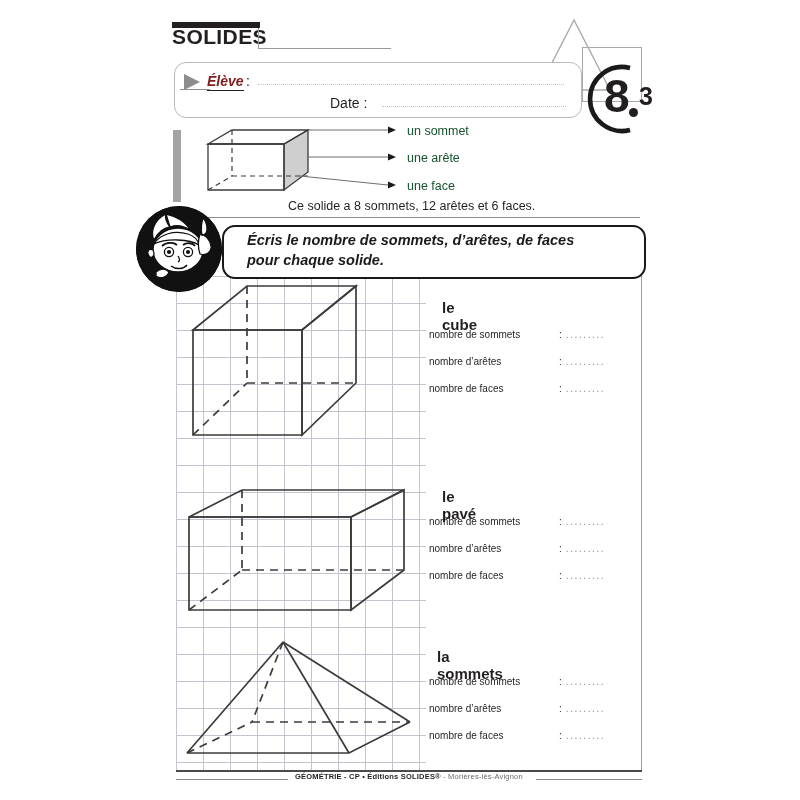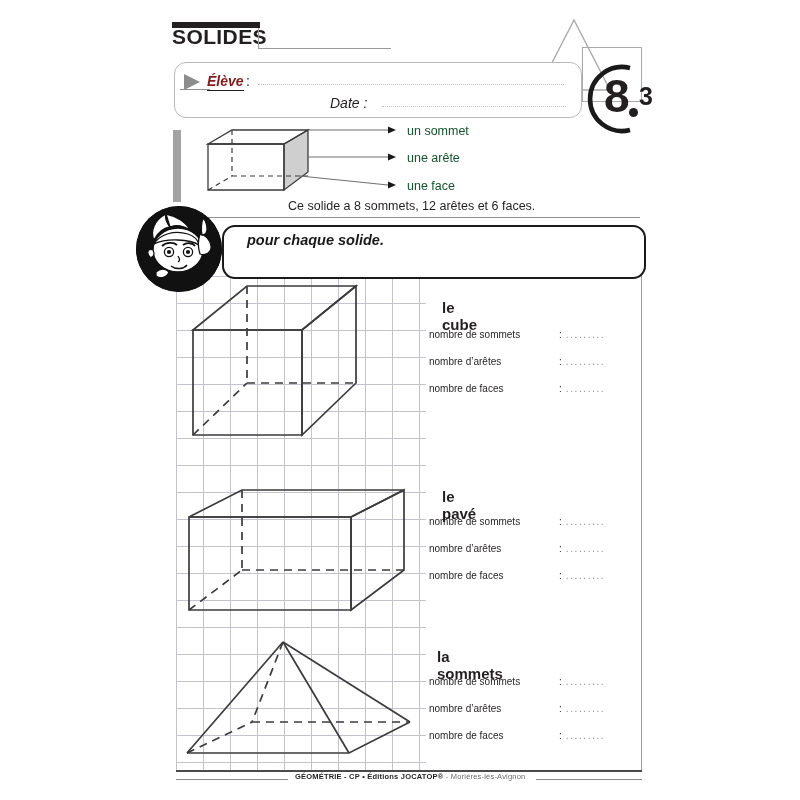--- a/index.html
+++ b/index.html
@@ -129,21 +129,20 @@
   .eleve-dots {
     position: absolute;
     left: 258px; top: 84px;
     width: 306px;
     border-bottom: 1.5px dotted #c3c3c3;
   }
   .date-label {
     position: absolute;
     left: 330px; top: 95px;
     font-size: 14px;
-    font-style: italic;
     color: #231f20;
   }
   .date-dots {
     position: absolute;
     left: 382px; top: 106px;
     width: 184px;
     border-bottom: 1.5px dotted #c3c3c3;
   }
 
   
@@ -379,20 +378,21 @@
 
       <path d="M64 28 C62 34 62 42 64 48 C70 50 76 46 75 40 C74 34 70 29 64 28 Z" fill="#ffffff" stroke="#111" stroke-width="1.3"></path>
       <path d="M67 12 C65 18 65 24 66 29 C69 29 71 27 71 23 C71 18 69 14 67 12 Z" fill="#ffffff" stroke="#111" stroke-width="1.3"></path>
 
       <path d="M20 66 C24 62 30 62 33 66 C31 72 24 73 20 70 Z" fill="#ffffff" stroke="#111" stroke-width="1.3"></path>
     </svg>
   </div>
 
   <div class="instr-box"></div>
   <div class="instr-text">
+    <div>Écris le nombre de sommets, d’arêtes, de faces</div>
     <div>pour chaque solide.</div>
   </div>
 
   <div class="grid-area"></div>
   <div class="work-frame"></div>
 
   <svg class="shape-svg svg-cube" width="250" height="190" viewBox="0 0 250 190">
 
     <line x1="71" y1="16" x2="71" y2="113" stroke="#3b3b3b" stroke-width="1.7" stroke-dasharray="8,6"></line>
     <line x1="71" y1="113" x2="180" y2="113" stroke="#3b3b3b" stroke-width="1.7" stroke-dasharray="8,6"></line>
@@ -471,17 +471,17 @@
     <div class="q-row" style="left:429px; top:730px;">
       <span class="lbl">nombre de faces</span><span class="col">:</span><span class="dots">.........</span>
     </div>
   </div>
 
   <div class="foot-rule-l"></div>
   <div class="foot-rule-r"></div>
   <div class="footer-text">
     <span class="b">GÉOMÉTRIE - CP</span>
     <span class="b">•</span>
-    <span class="b">Éditions JOCATOP®</span>
+    <span class="b">Éditions SOLIDES®</span>
     <span class="g">- Morières-lès-Avignon</span>
   </div>
 
 </div>
 
 </body></html>

